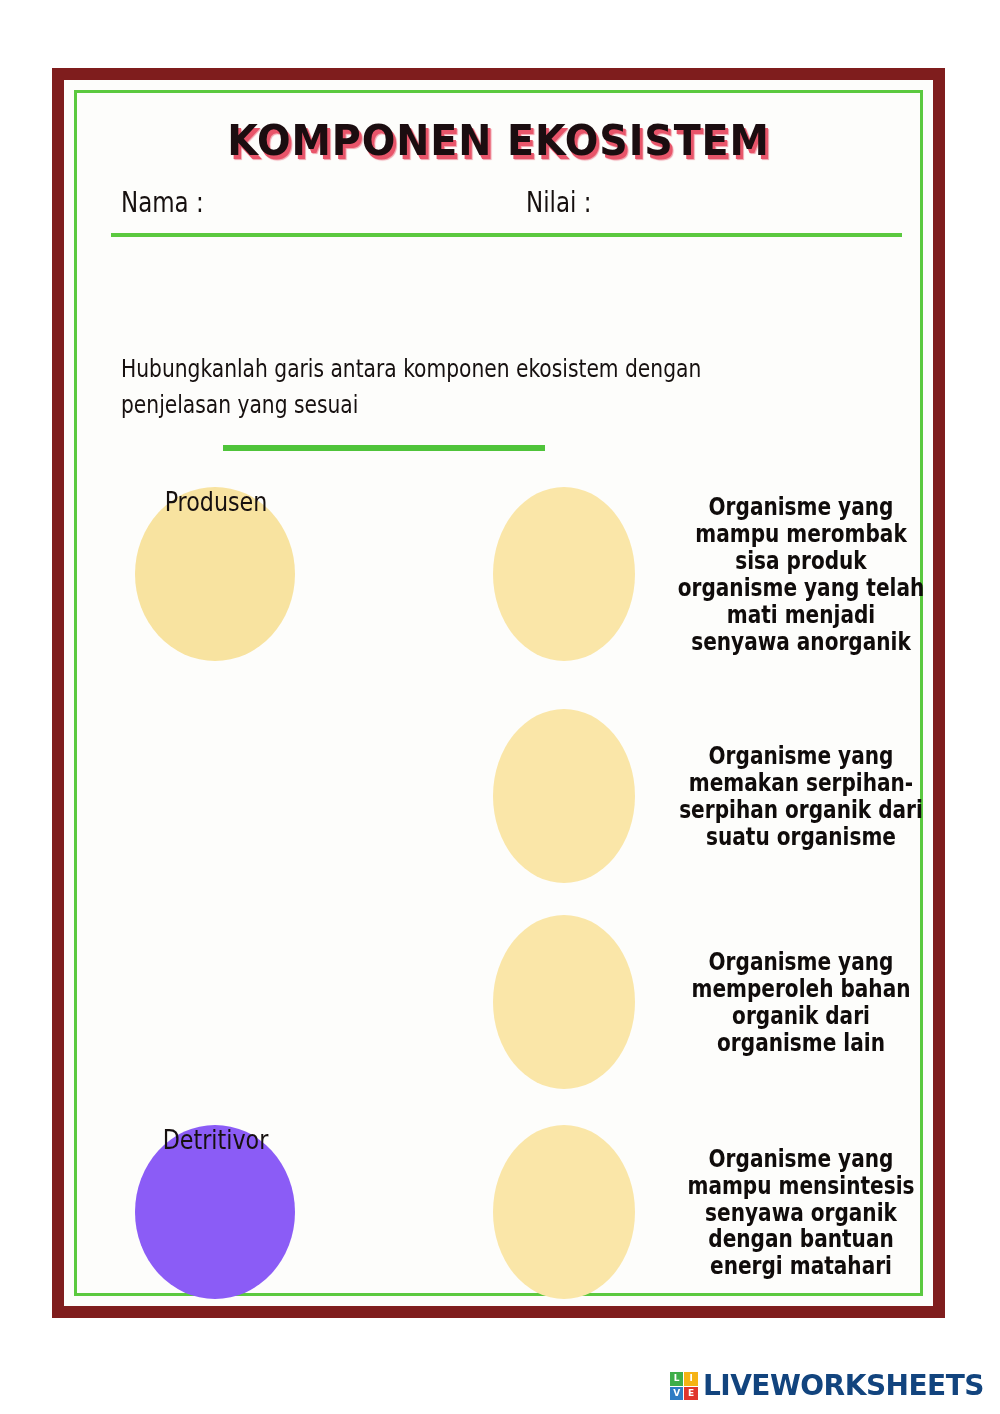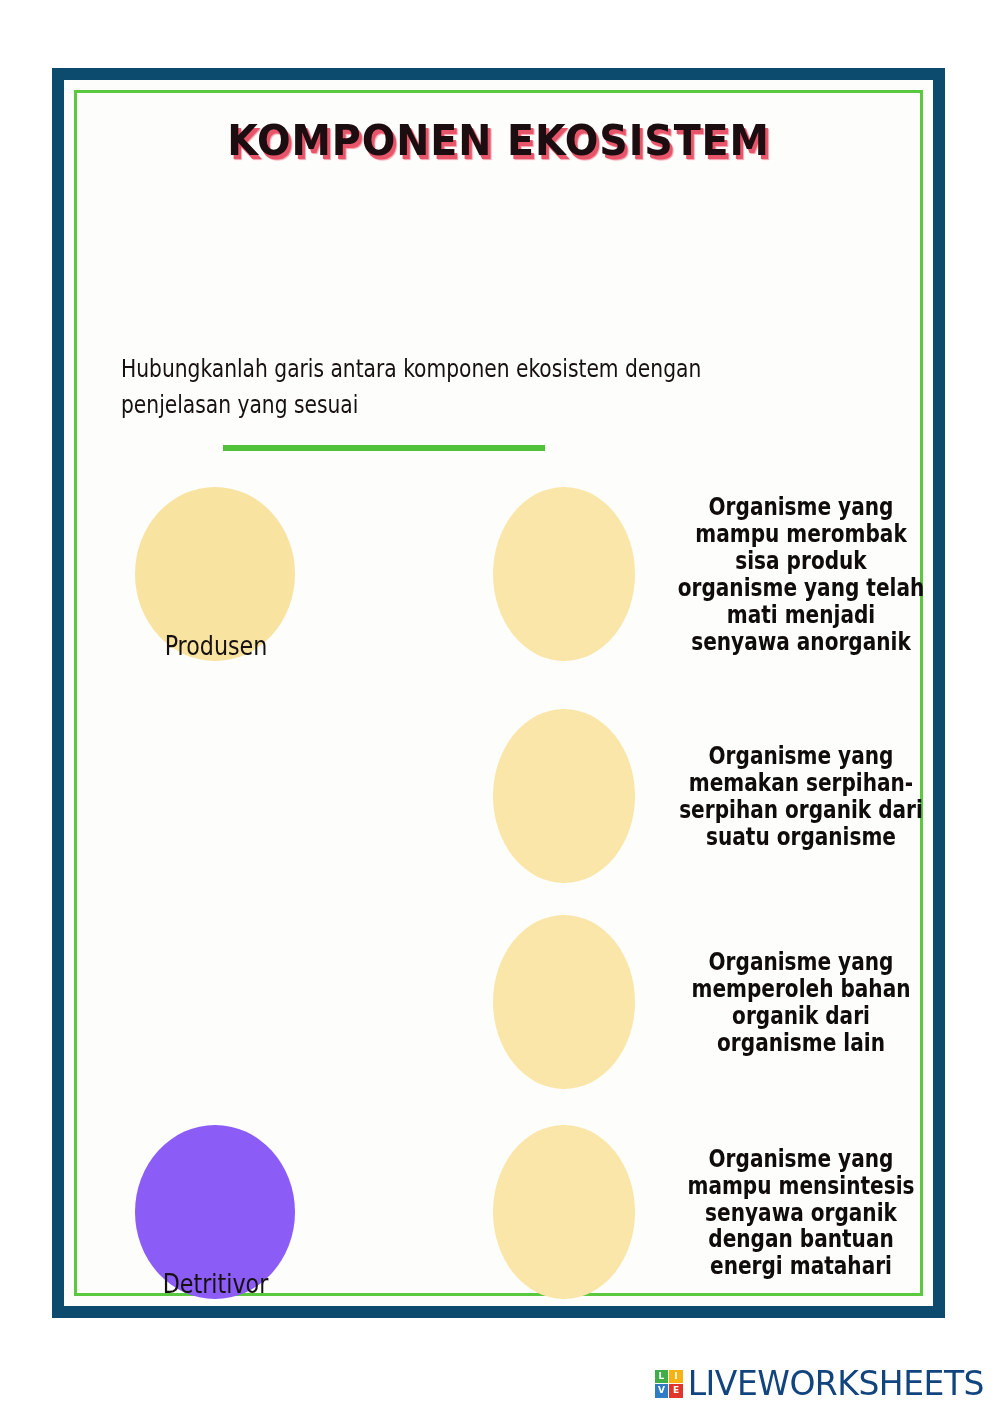--- a/index.html
+++ b/index.html
@@ -17,21 +17,21 @@
   }
 
   
   .sheet {
     position: absolute;
     left: 52px;
     top: 68px;
     width: 893px;
     height: 1250px;
     background: #fdfdfb;
-    border: 12px solid #0c4a6e;
+    border: 12px solid #7f1d1d;
     box-sizing: border-box;
   }
   .sheet-inner {
     position: absolute;
     left: 10px;
     top: 10px;
     right: 10px;
     bottom: 10px;
     border: 3px solid #5bc93f;
     box-sizing: border-box;
@@ -131,21 +131,21 @@
   }
   .row.r0 { top: 0px; }
   .row.r1 { top: 222px; }
   .row.r2 { top: 428px; }
   .row.r3 { top: 638px; }
 
   .circle {
     position: absolute;
     border-radius: 50%;
     display: flex;
-    align-items: flex-end;
+    align-items: flex-start;
     justify-content: center;
     text-align: center;
   }
   .circle.left {
     left: 58px;
     top: 12px;
     width: 160px;
     height: 174px;
   }
   .circle.mid {
@@ -208,36 +208,41 @@
     font-size: 9px;
     color: #ffffff;
     line-height: 1;
   }
   .lw-l { background: #3fae49; }
   .lw-i { background: #f5b314; }
   .lw-v { background: #2f7cc4; }
   .lw-e { background: #e0352b; }
   .lw-word {
     font-family: "DejaVu Sans", sans-serif;
-    font-weight: normal;
-    font-size: 33px;
+    font-weight: bold;
+    font-size: 28px;
     letter-spacing: -0.5px;
     color: #12447e;
     line-height: 1;
   }
 </style>
 </head>
 <body>
 
 <div class="sheet">
   <div class="sheet-inner">
     <div class="content">
 
       <div class="title">KOMPONEN EKOSISTEM</div>
 
+      <div class="id-row r1">
+        <div class="id-label c1">Nama :</div>
+        <div class="id-label c2">Nilai :</div>
+        <div class="id-rule"></div>
+      </div>
 
 
       <div class="instruction">Hubungkanlah garis antara komponen ekosistem dengan penjelasan yang sesuai</div>
       <div class="instruction-rule"></div>
 
       <div class="rows">
 
         <div class="row r0">
           <div class="circle left" style="background: rgb(248, 227, 160);">
             <span class="circle-label">Produsen</span>

